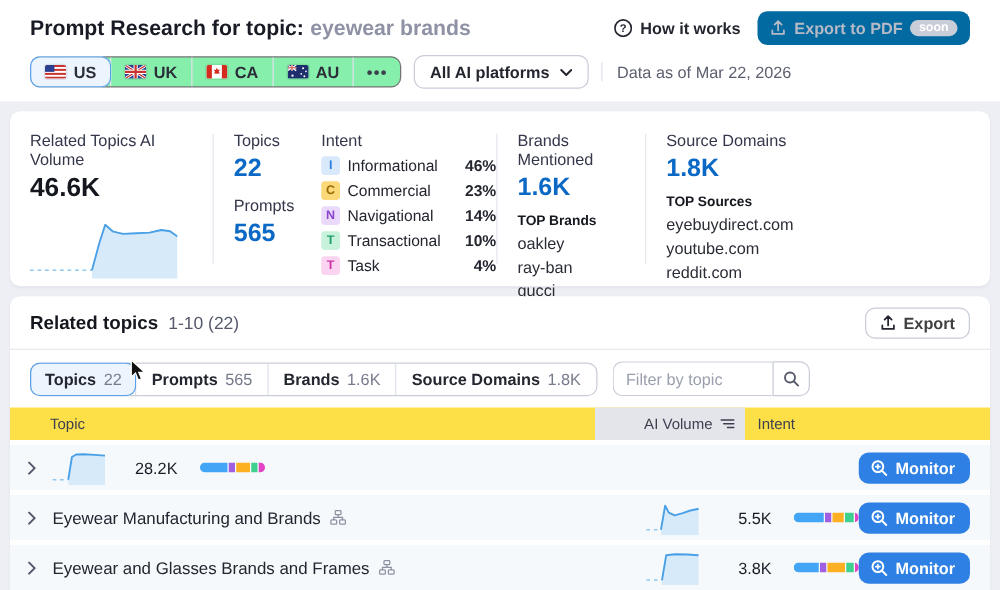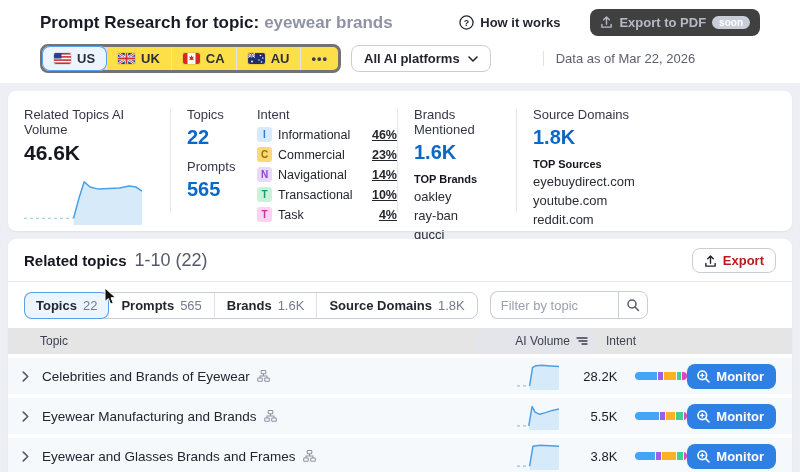--- a/index.html
+++ b/index.html
@@ -1,78 +1,78 @@
 <!DOCTYPE html>
 <html><head>
 <meta charset="utf-8">
 <style>
   * { margin:0; padding:0; box-sizing:border-box; }
   html,body { width:800px; height:472px; overflow:hidden; background:#edeff4;
     font-family:"Liberation Sans", sans-serif; color:#23252f; }
-  .topbar { background:#fff; padding:9px 40px 10px; }
+  .topbar { background:#fff; padding:9px 24px 10px; }
   .title-row { display:flex; align-items:center; }
   .page-title { font-size:17px; font-weight:700; color:#181a24; }
   .page-title .topic { color:#8e92a4; margin-left:5px; }
   .title-right { margin-left:auto; display:flex; align-items:center; gap:14px; }
   .how-it-works { display:flex; align-items:center; gap:6px; font-size:13px; font-weight:600; color:#24262f; cursor:pointer; }
   .export-pdf { display:flex; align-items:center; gap:6px; font-size:13px; font-weight:600;
-    color:#b6bac6; background:#404040; border:none; border-radius:8px; padding:6px 10px;margin-left:16px; }
+    color:#b6bac6; background:#0369a1; border:none; border-radius:8px; padding:6px 10px; }
   .soon { background:#c9cdd7; color:#fff; font-size:10px; font-weight:700; padding:1px 7px; border-radius:999px; }
   .controls-row { display:flex; align-items:center; margin-top:8px; gap:10px; }
-  .geo-group { display:flex; border:3px solid #737373; border-radius:8px; background:#fde047; }
+  .geo-group { display:flex; border:1px solid #737373; border-radius:8px; background:#86efac; }
   .geo-tab { display:flex; align-items:center; gap:6px; font-size:13px; font-weight:600; color:#2b2d38;
     padding:4px 11px; border-left:1px solid #dfe2e9; cursor:pointer; }
   .geo-tab:first-child { border-left:none; }
   .geo-tab.selected { background:#ecf4fd; box-shadow:0 0 0 1px #59a0e8 inset; border-radius:8px; margin:-1px; padding:5px 12px; border-left:none; z-index:1; }
   .geo-more { padding:4px 10px; letter-spacing:1px; color:#3c3f4c; }
   .flag { width:17px; height:11px; border-radius:2px; overflow:hidden; display:block; box-shadow:0 0 0 1px rgba(0,0,0,.08); }
   .platform-select { display:flex; align-items:center; gap:8px; border:1px solid #c9cdd8; border-radius:8px;
     background:#fff; font-size:13px; font-weight:600; color:#24262f; padding:5px 12px; cursor:pointer; }
-  .data-as-of { font-size:13px; color:#5c606e; border-left:1px solid #dfe2e9; padding-left:12px;margin-left:42px; }
+  .data-as-of { font-size:13px; color:#5c606e; border-left:1px solid #dfe2e9; padding-left:12px; }
   .page { padding:8px; display:flex; flex-direction:column; gap:8px; }
   .panel { background:#fff; border-radius:8px; box-shadow:0 1px 2px rgba(20,30,60,.06); }
   
   .overview { display:flex; padding:16px; height:140px; }
   .ov-label { font-size:13px; color:#34374a; margin-bottom:4px; }
   .big-num { font-size:21px; font-weight:700; color:#15171f; }
   .blue-num { font-size:20px; font-weight:700; color:#0b68c4; }
   .ov-col1 { width:146px; }
   .ov-div { width:1px; background:#e6e8ee; margin:2px 0; }
   .ov-col2 { width:86px; padding-left:16px; }
   .ov-col2 .group + .group { margin-top:10px; }
   .ov-col3 { width:140px; }
   .intent-row { display:flex; align-items:center; gap:6px; margin-top:5px; font-size:12.5px; color:#24262f; }
   .intent-badge { width:15px; height:15px; border-radius:3px; font-size:10px; font-weight:700;
     display:flex; align-items:center; justify-content:center; flex:none; }
-  .intent-pct { margin-left:auto; font-weight:700;text-decoration:underline; }
+  .intent-pct { margin-left:auto; font-weight:700; }
   .ov-col4 { width:118px; padding-left:16px; }
   .ov-col5 { flex:1; padding-left:16px; }
   .top-label { font-size:11px; font-weight:700; color:#15171f; margin:9px 0 3px; }
   .top-item { font-size:13px; color:#2a2c36; line-height:1.45; }
   .ov-spark { width:118px; height:52px; margin-top:8px; }
   
   .rel-head { display:flex; align-items:center; padding:21px 16px; border-bottom:1px solid #e8eaf0; height:38px; }
   .rel-title { font-size:15px; font-weight:700; color:#15171f; }
-  .rel-range { font-size:18px; color:#55596a; margin-left:8px; }
-  .export-btn { margin-left:auto; display:flex; align-items:flex-end; gap:6px; font-size:13px; font-weight:600;
-    color:#b91c1c; background:#fff; border:1px solid #c9cdd8; border-radius:8px; padding:4px 11px; cursor:pointer; }
+  .rel-range { font-size:14px; color:#55596a; margin-left:8px; }
+  .export-btn { margin-left:auto; display:flex; align-items:center; gap:6px; font-size:13px; font-weight:600;
+    color:#404040; background:#fff; border:1px solid #c9cdd8; border-radius:8px; padding:4px 11px; cursor:pointer; }
   .rel-controls { display:flex; align-items:center; padding:9px 16px; gap:12px; }
   .seg-group { display:flex; border:1px solid #c9cdd8; border-radius:8px; }
   .seg-tab { display:flex; align-items:center; gap:6px; font-size:13px; font-weight:700; color:#24262f;
     padding:5px 12px; border-left:1px solid #dfe2e9; cursor:pointer; white-space:nowrap; }
   .seg-tab:first-child { border-left:none; }
   .seg-tab .count { font-weight:400; color:#767b8c; }
   .seg-tab.selected { background:#ecf4fd; box-shadow:0 0 0 1px #59a0e8 inset; border-radius:8px; margin:-1px; z-index:1; border-left:none; }
   .filter-wrap { display:flex; }
   .filter-input { width:128px; height:28px; border:1px solid #c9cdd8; border-right:none; border-radius:8px 0 0 8px;
     font-size:13px; padding:0 10px; color:#24262f; outline:none; font-family:"Liberation Sans",sans-serif; }
   .filter-input::placeholder { color:#9aa0ae; }
   .search-btn { width:30px; height:28px; border:1px solid #c9cdd8; border-radius:0 8px 8px 0; background:#fff;
     display:flex; align-items:center; justify-content:center; cursor:pointer; }
-  .thead { display:flex; align-items:center; height:26px; background:#e5e5e5; font-size:12px; color:#3c3f4e; }
+  .thead { display:flex; align-items:center; height:26px; background:#fde047; font-size:12px; color:#3c3f4e; }
   .th-topic { flex:1; padding-left:32px; }
   .th-aivol { width:120px; background:#e3e5eb; height:26px; display:flex; align-items:center; justify-content:flex-end;
     padding-right:8px; gap:6px; cursor:pointer; }
   .th-intent { width:196px; padding-left:10px; }
   .trow { display:flex; align-items:center; height:36px; background:#f6f9fc; margin-top:4px; }
   .row-chevron { width:34px; display:flex; justify-content:center; cursor:pointer; }
   .row-topic { flex:1; font-size:13.5px; color:#23252f; display:flex; align-items:center; gap:7px; cursor:pointer; }
   .row-spark { width:42px; height:28px; flex:none; }
   .row-val { width:62px; text-align:right; font-size:13px; color:#1a1c26; padding-right:4px; flex:none; }
   .intent-bar { width:52px; height:8px; border-radius:4px; overflow:hidden; display:flex; gap:1px; margin-left:14px; flex:none; }
@@ -311,31 +311,20 @@
       </div>
       <div class="th-intent">Intent</div>
     </div>
 
     <div class="trow">
       <span class="row-chevron">
         <svg width="9" height="11" viewBox="0 0 8 10">
             <path d="M2 1 L6 5 L2 9" fill="none" stroke="#55596a" stroke-width="1.5" stroke-linecap="round" stroke-linejoin="round"></path>
           </svg>
       </span>
-      <span class="row-topic">
-        <span>Celebrities and Brands of Eyewear</span>
-        <span>
-          <svg width="13" height="12" viewBox="0 0 14 13">
-              <rect x="4.5" y="0.5" width="5" height="3.6" rx="0.8" fill="none" stroke="#8d92a2" stroke-width="1.1"></rect>
-              <rect x="0.7" y="8.6" width="5" height="3.6" rx="0.8" fill="none" stroke="#8d92a2" stroke-width="1.1"></rect>
-              <rect x="8.3" y="8.6" width="5" height="3.6" rx="0.8" fill="none" stroke="#8d92a2" stroke-width="1.1"></rect>
-              <path d="M7 4.1 V6.4 M3.2 8.6 V6.4 H10.8 V8.6" fill="none" stroke="#8d92a2" stroke-width="1.1"></path>
-            </svg>
-        </span>
-      </span>
       <svg class="row-spark" viewBox="0 0 100 100" preserveAspectRatio="none">
           <polyline points="0,85 30,85" fill="none" stroke="#8ec7ef" stroke-width="1.2" stroke-dasharray="3 3" vector-effect="non-scaling-stroke"></polyline>
           <polygon points="30,85 37,20 45,13 60,12 80,14 100,16 100,100 30,100" fill="#d7eafa"></polygon>
           <polyline points="30,85 37,20 45,13 60,12 80,14 100,16" fill="none" stroke="#49a0e6" stroke-width="1.5" vector-effect="non-scaling-stroke" stroke-linejoin="round"></polyline>
         </svg>
       <span class="row-val">28.2K</span>
       <span class="intent-bar">
           <span style="flex: 0 0 42%; background-color: rgb(66, 165, 245);"></span>
           <span style="flex: 0 0 10%; background-color: rgb(160, 95, 224);"></span>
           <span style="flex: 0 0 22%; background-color: rgb(253, 176, 34);"></span>

